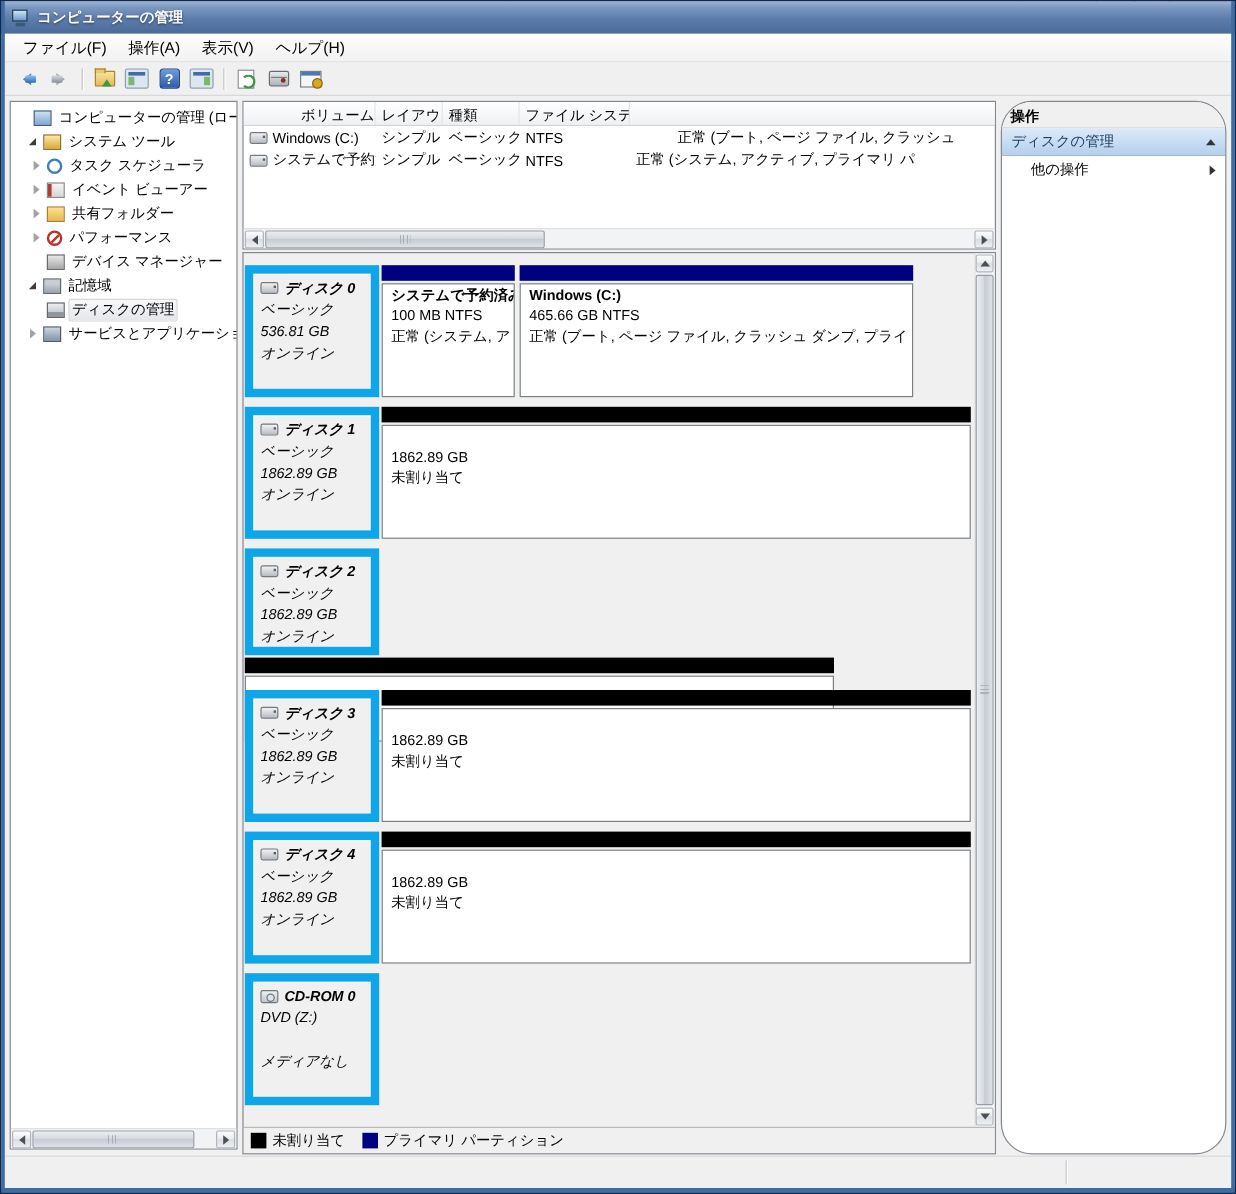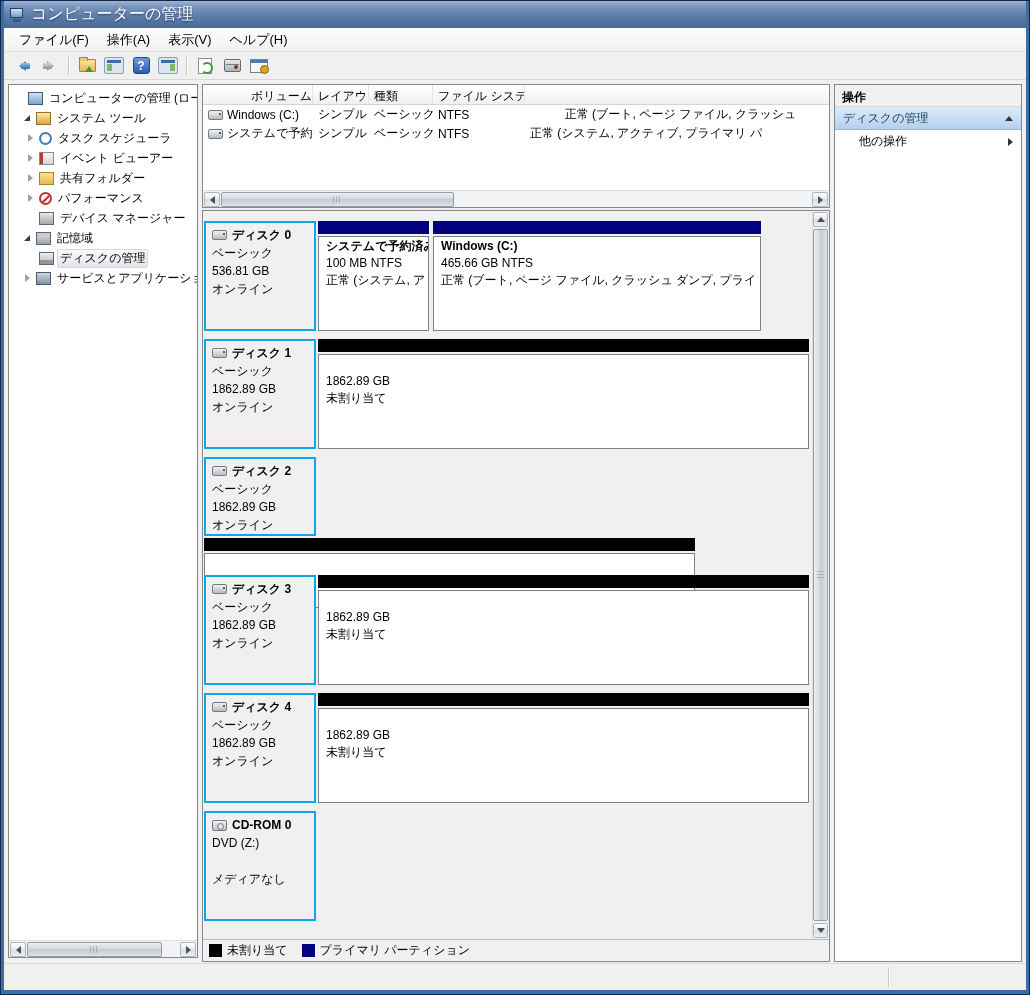--- a/index.html
+++ b/index.html
@@ -11,21 +11,21 @@
   
   .frame-outer { position:absolute; inset:0; border:1px solid #10294a; pointer-events:none; z-index:60; }
   .frame { position:absolute; inset:1px; border:3px solid #3e6ca4; border-top:none; pointer-events:none; z-index:59; }
   .frame-bottom { position:absolute; left:1px; right:1px; bottom:1px; height:4px;
     background:linear-gradient(#3e6ca4,#2f5b8e 60%,#4c88a8); pointer-events:none; z-index:58; }
 
   
   .titlebar { position:absolute; left:1px; top:1px; width:1028px; height:27px;
     background:linear-gradient(#9db4d6 0%, #7b97bf 20%, #5c7cab 55%, #4a6b9a 100%);
     display:flex; align-items:center; padding-left:8px; gap:6px; z-index:40; }
-  .title-text { color:#fff; font-size:16px; text-shadow:0 1px 2px rgba(0,0,0,.5); }
+  .title-text { color:#fff; font-size:12px; text-shadow:0 1px 2px rgba(0,0,0,.5);font-weight:bold; }
   .app-icon { width:16px; height:14px; position:relative; flex:none; }
   .app-icon .scr { position:absolute; left:1px; top:0; width:13px; height:10px;
      background:linear-gradient(#cfe3f6,#6f9cc8); border:1px solid #24415f; }
   .app-icon .base { position:absolute; left:4px; bottom:0; width:8px; height:3px; background:#3a5a7a; }
   .win-buttons { position:absolute; top:0; right:8px; display:flex; gap:1px; }
   .win-btn { height:19px; border:1px solid #2d4a6e; border-top:1px solid #1d3553; border-radius:0 0 4px 4px;
     background:linear-gradient(#eef3f9,#c5d2e0 45%,#a5b8cc 50%,#ccd9e6);
     display:flex; align-items:center; justify-content:center; cursor:default; }
   .win-btn.min { width:31px; } .win-btn.max { width:29px; }
   .win-btn.close { width:47px; background:linear-gradient(#f3b0a0,#dd6a4e 45%,#c23a1e 50%,#e08a72); }
@@ -74,21 +74,21 @@
   .t-console-settings { width:18px; height:14px; background:#f4f6f8; border:1px solid #77808a; }
   .t-console-settings::before { content:""; position:absolute; left:0; right:0; top:0; height:3px; background:#4d79b0; }
   .t-console-settings::after { content:""; position:absolute; right:-2px; bottom:-2px; width:7px; height:7px;
      background:#d8a820; border-radius:50%; border:1px solid #8a6a10; }
 
   
   .panel { position:absolute; background:#fff; border:1px solid #828790; }
   .tree-panel  { left:8px;   top:84px; width:190px; height:874px; overflow:hidden; }
   .volume-panel{ left:202px; top:84px; width:628px; height:124px; overflow:hidden; }
   .disk-panel  { left:202px; top:210px; width:628px; height:752px; background:#f0f0f0; overflow:hidden; }
-  .actions-panel{ left:834px; top:84px; width:188px; height:878px; background:#fff; overflow:hidden; }
+  .actions-panel{ left:834px; top:84px; width:188px; height:878px; background:#fff; overflow:hidden;border-radius:26px; }
 
   
   .tree { padding-top:3px; white-space:nowrap; }
   .tree-row { height:20px; display:flex; align-items:center; gap:3px; }
   .lv0 { padding-left:4px; } .lv1 { padding-left:12px; } .lv2 { padding-left:15px; }
   .exp { width:12px; flex:none; display:flex; align-items:center; justify-content:center; }
   .exp.expanded::before { content:""; width:0; height:0; border-left:6px solid transparent; border-bottom:6px solid #3c3c3c; }
   .exp.collapsed::before { content:""; width:0; height:0; border-top:4px solid transparent; border-bottom:4px solid transparent; border-left:5px solid #a2a2a2; }
   .ticn { width:15px; height:13px; display:inline-block; flex:none; }
   .tree-label { padding:1px 3px; }
@@ -125,22 +125,22 @@
   .vthumb { background:linear-gradient(90deg,#eceef1,#d5d9de 45%,#c6cbd2 50%,#dfe2e6); }
   .grip-h { width:9px; height:7px; background:repeating-linear-gradient(90deg,#a9afb8 0 1px,transparent 1px 3px); }
   .grip-v { width:7px; height:9px; background:repeating-linear-gradient(#a9afb8 0 1px,transparent 1px 3px); }
   .tri-l { width:0; height:0; border-top:4px solid transparent; border-bottom:4px solid transparent; border-right:5px solid #4a5056; }
   .tri-r { width:0; height:0; border-top:4px solid transparent; border-bottom:4px solid transparent; border-left:5px solid #4a5056; }
   .tri-u { width:0; height:0; border-left:4px solid transparent; border-right:4px solid transparent; border-bottom:5px solid #4a5056; }
   .tri-d { width:0; height:0; border-left:4px solid transparent; border-right:4px solid transparent; border-top:5px solid #4a5056; }
 
   
   .disk-row { position:absolute; left:1px; display:flex; gap:2px; height:110px; }
-  .disk-hdr { width:112px; flex:none; background:#f0f0f0; border:2px solid #0ea5e9;
-    box-shadow:inset 1px 1px 0 #fff; padding:3px 6px 0 6px; overflow:hidden; }
+  .disk-hdr { width:112px; flex:none; background:#f0f0f0; border:7px solid #0ea5e9;
+    box-shadow:inset 1px 1px 0 #fff; padding:3px 6px 0 6px; overflow:hidden;font-style:italic; }
   .disk-hdr .name-line { display:flex; align-items:center; gap:5px; height:18px; font-weight:bold; white-space:nowrap; }
   .disk-hdr .info-line { height:18px; line-height:18px; white-space:nowrap; overflow:hidden; }
   .disk-body { display:flex; gap:4px; }
   .part { display:flex; flex-direction:column; flex:none; }
   .part-bar { height:13px; flex:none; }
   .part-box { flex:1; margin-top:2px; border:1px solid #7a8084; background:#fff; padding:1px 7px; overflow:hidden; }
   .part-label { height:17px; line-height:17px; font-weight:bold; white-space:nowrap; }
   .part-line { height:17px; line-height:17px; white-space:nowrap; }
   .disk-vscroll { position:absolute; top:0; right:0; width:17px; bottom:22px; background:#f2f3f4; border-left:1px solid #e0e0e0; }
   .legend { position:absolute; left:0; right:0; bottom:0; height:22px; background:#f0f0f0; border-top:1px solid #b9b9b9;

